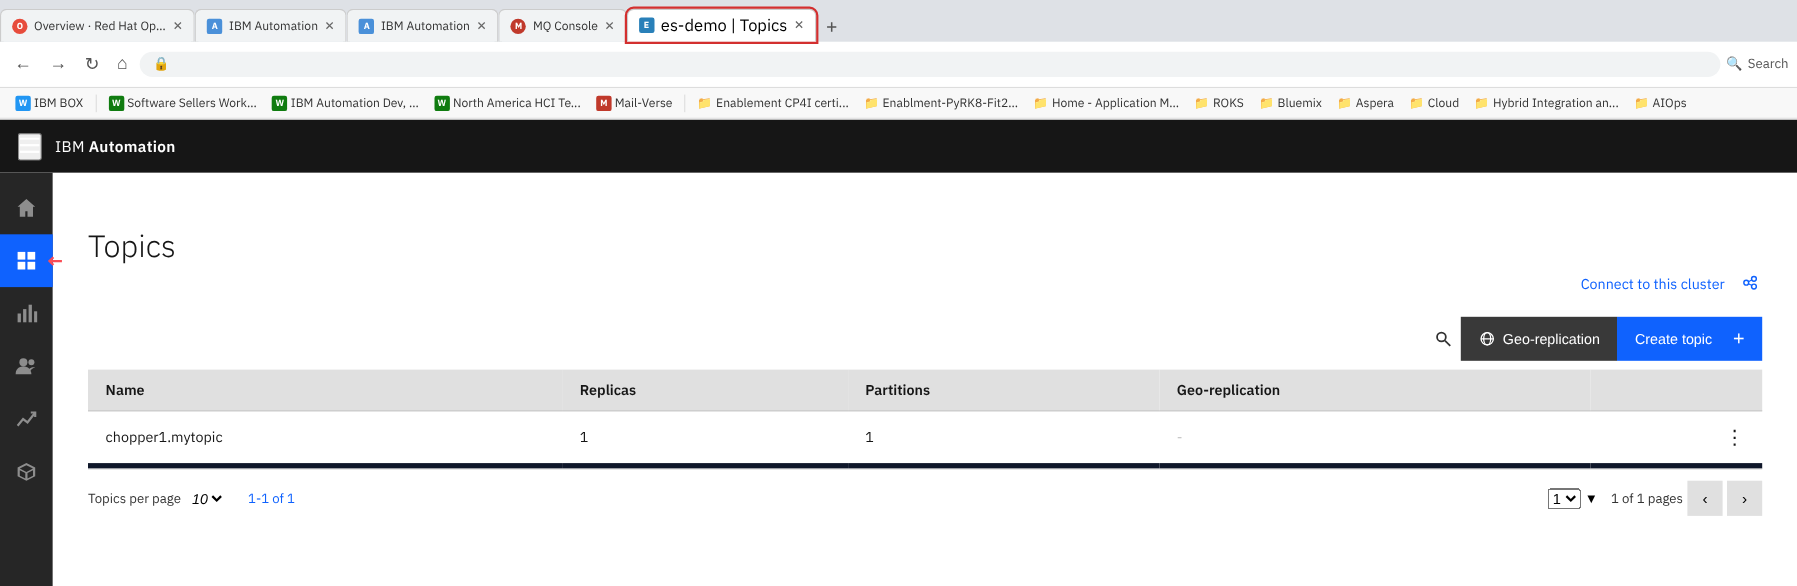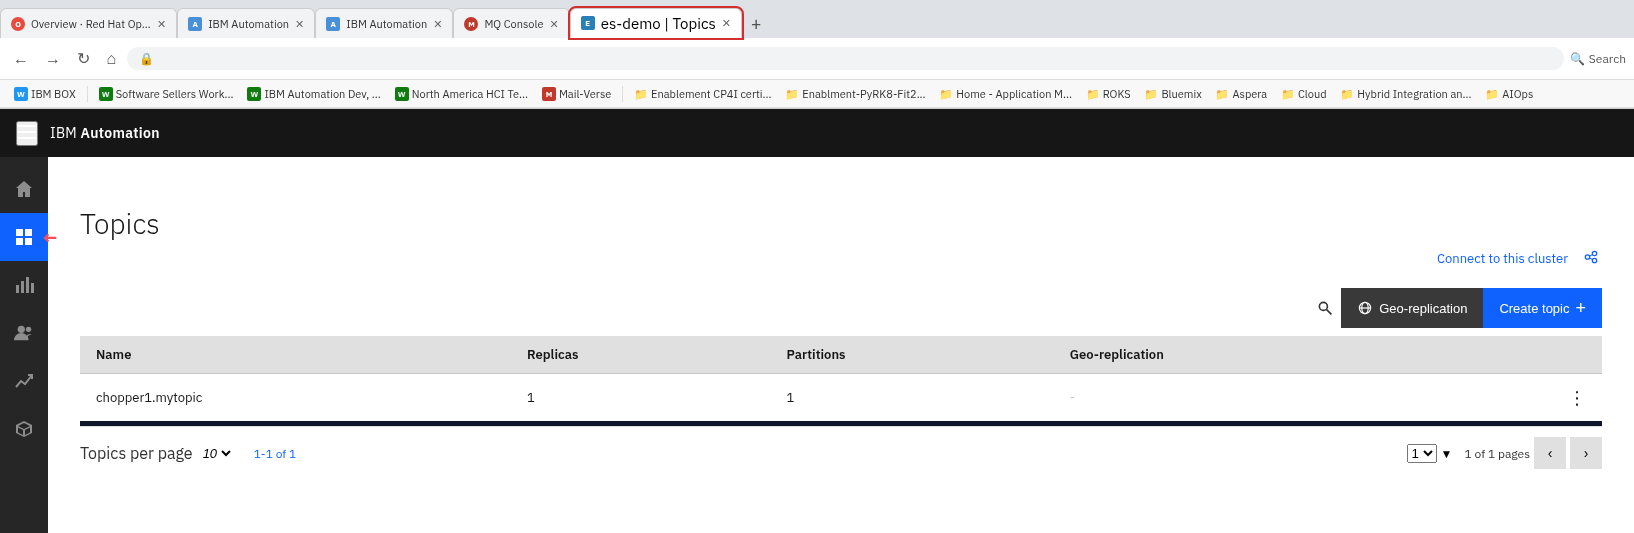--- a/index.html
+++ b/index.html
@@ -48,37 +48,37 @@
 
     .page-title { font-size: 28px; font-weight: 300; color: #161616; margin-bottom: 8px; }
 
     .connect-row { display: flex; justify-content: flex-end; margin-bottom: 12px; padding-right: 4px; }
     .connect-link { color: #0f62fe; font-size: 13px; cursor: pointer; display: flex; align-items: flex-start; gap: 16px; text-decoration: none; }
 
     
     .toolbar { display: flex; align-items: center; justify-content: flex-end; margin-bottom: 0; padding: 8px 0; gap: 0; }
     .toolbar-search-icon { width: 32px; height: 32px; display: flex; align-items: center; justify-content: center; cursor: pointer; color: #333; }
     .btn-geo { display: flex; align-items: center; gap: 6px; padding: 0 16px; height: 40px; background: #393939; color: #fff; border: none; cursor: pointer; font-size: 13px; }
-    .btn-create { display: flex; align-items: center; gap: 6px; padding: 0 16px; height: 40px; background: #0f62fe; color: #fff; border: none; cursor: pointer; font-size: 13px; font-weight: 400; }
+    .btn-create { display: flex; align-items: center; gap: 19px; padding: 0 16px; height: 40px; background: #0f62fe; color: #fff; border: none; cursor: pointer; font-size: 13px; font-weight: 400; }
     .btn-create span.plus { font-size: 18px; }
 
     
     .data-table { width: 100%; border-collapse: collapse; font-size: 13px; }
     .data-table thead tr { background: #e0e0e0; border-radius: 16px; }
     .data-table thead th { padding: 10px 16px; text-align: left; font-weight: 600; color: #161616; border-bottom: 1px solid #c6c6c6; }
     .data-table tbody tr { border-bottom: 5px solid #0f172a; background: #fff; }
     .data-table tbody td { padding: 12px 16px; color: #161616; }
     .data-table tbody td.muted { color: #c6c6c6; }
     .row-menu { color: #161616; cursor: pointer; font-size: 18px; text-align: right; }
 
     
     .pagination-row { display: flex; align-items: center; padding: 10px 0 0 0; border-top: 1px solid #e0e0e0; }
     .per-page { display: flex; align-items: center; gap: 6px; font-size: 12px; color: #333; }
     .per-page select { border: none; background: transparent; font-size: 13px; cursor: pointer; font-style: italic; }
-    .per-page-label { font-size: 16px; color: #333; }
+    .per-page-label { font-size: 12px; color: #333; }
     .results-count { margin-left: 20px; font-size: 12px; color: #0f62fe; }
     .page-nav { margin-left: auto; display: flex; align-items: center; gap: 4px; }
     .page-select { display: flex; align-items: center; gap: 4px; font-size: 12px; }
     .page-of { font-size: 12px; color: #333; margin-left: 8px; }
     .nav-arrow { width: 32px; height: 32px; background: #e0e0e0; border: none; cursor: pointer; display: flex; align-items: center; justify-content: center; font-size: 14px; }
   </style>
 </head>
 <body>
 
 <div class="browser-chrome">

